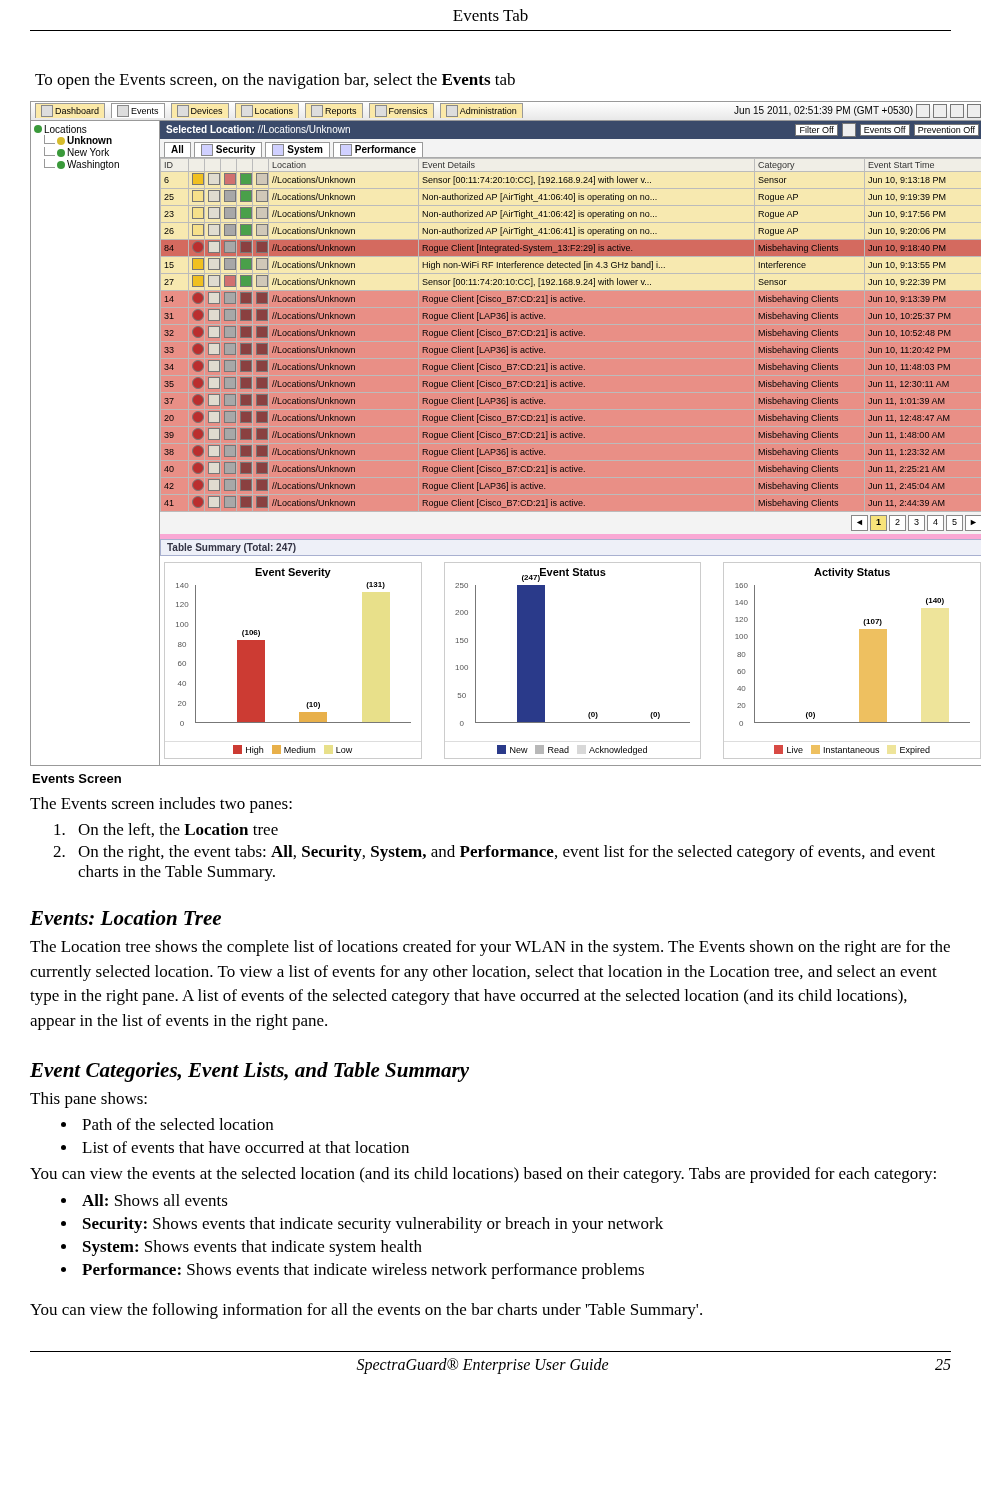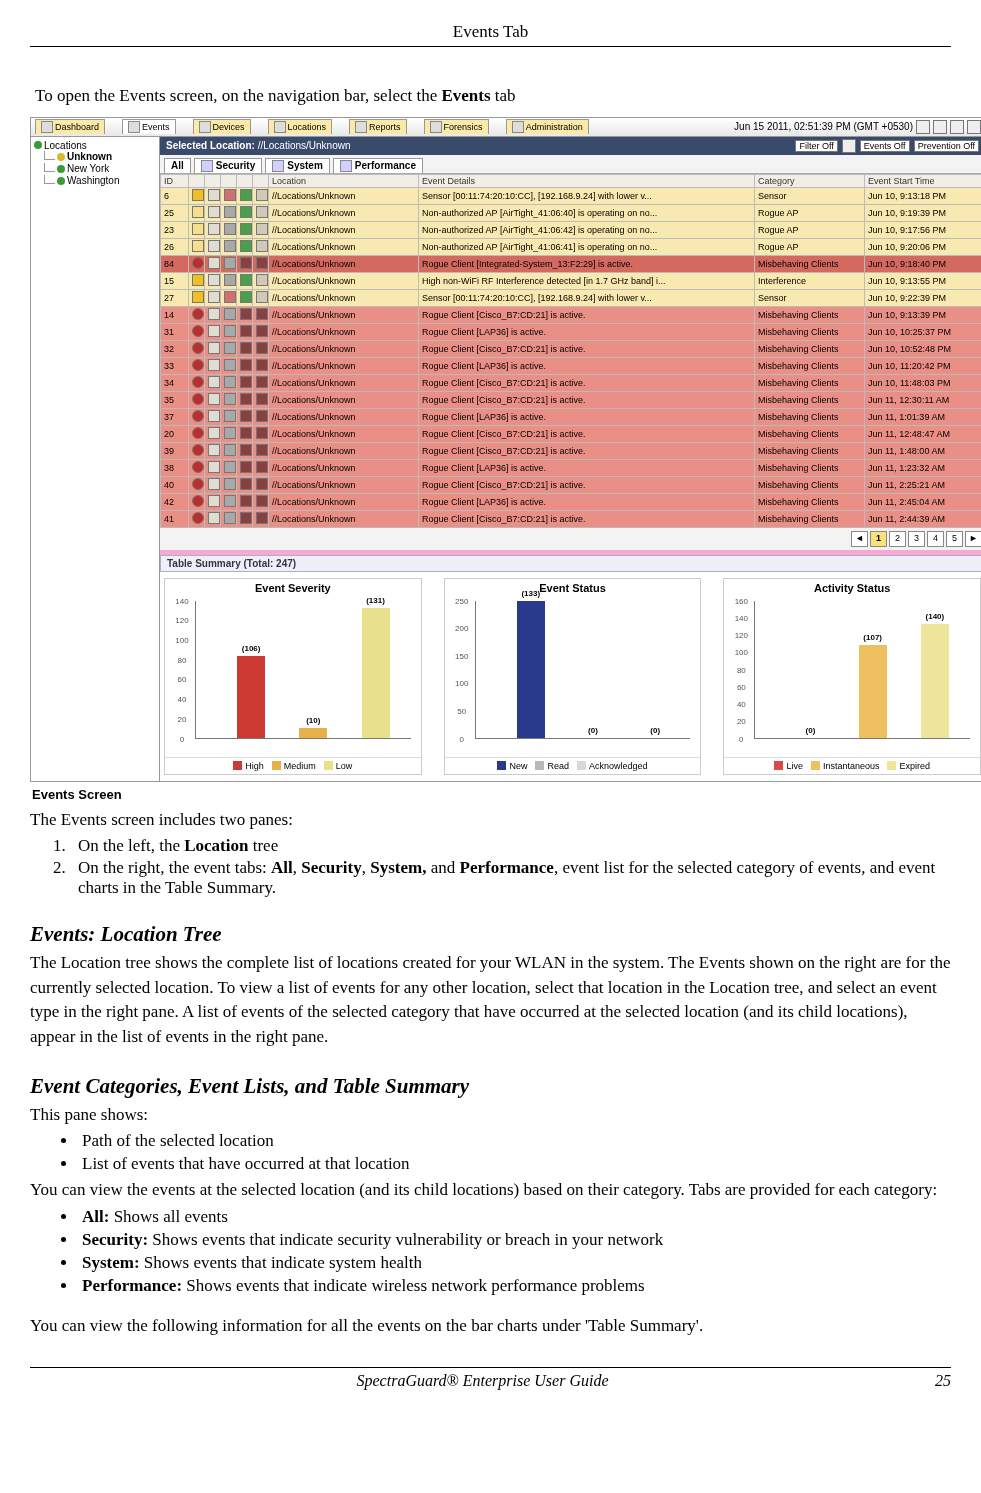--- a/index.html
+++ b/index.html
@@ -5,21 +5,21 @@
   body {
     font-family: "Palatino Linotype", "Book Antiqua", Palatino, serif;
     font-size: 17px;
     color: #000;
     margin: 0;
     padding: 0;
     background: #fff;
     width: 981px;
   }
   .page {
-    padding: 16px 30px;
+    padding: 0 30px;
     box-sizing: border-box;
   }
   .header {
     text-align: center;
     font-size: 17px;
     padding: 6px 0 4px 0;
     border-bottom: 1px solid #000;
   }
   .intro { margin: 36px 0 8px 5px; line-height: 1.5; }
   .bold { font-weight: bold; }
@@ -34,21 +34,21 @@
   }
   .nav-row {
     display: flex;
     align-items: center;
     background: linear-gradient(#fff,#e8e8e8);
     border-bottom: 1px solid #999;
     height: 18px;
     padding: 0 4px;
     justify-content: space-between;
   }
-  .nav-tabs { display: flex; gap: 15px; }
+  .nav-tabs { display: flex; gap: 4px; }
   .nav-tab {
     border: 1px solid #999;
     border-bottom: none;
     padding: 1px 5px;
     background: #fbe9a8;
     margin-right: 2px;
     font-size: 9px;
     display: flex; align-items: center; gap: 2px;
   }
   .nav-tab .ic { width:10px;height:10px;display:inline-block;background:#ddd;border:1px solid #888;}
@@ -269,21 +269,21 @@
                   <td>Jun 10, 9:18:40 PM</td>
                 </tr>
                 <tr class="r-yellow">
                   <td>15</td>
                   <td class="ic"><span class="cell-ic ci-warn"></span></td>
                   <td class="ic"><span class="cell-ic ci-mail"></span></td>
                   <td class="ic"><span class="cell-ic ci-grey"></span></td>
                   <td class="ic"><span class="cell-ic ci-ok"></span></td>
                   <td class="ic"><span class="cell-ic ci-lock"></span></td>
                   <td>//Locations/Unknown</td>
-                  <td>High non-WiFi RF Interference detected [in 1.7 GHz band] i...</td>
+                  <td>High non-WiFi RF Interference detected [in 4.3 GHz band] i...</td>
                   <td>Interference</td>
                   <td>Jun 10, 9:13:55 PM</td>
                 </tr>
                 <tr class="r-yellow">
                   <td>27</td>
                   <td class="ic"><span class="cell-ic ci-warn"></span></td>
                   <td class="ic"><span class="cell-ic ci-mail"></span></td>
                   <td class="ic"><span class="cell-ic ci-del"></span></td>
                   <td class="ic"><span class="cell-ic ci-ok"></span></td>
                   <td class="ic"><span class="cell-ic ci-lock"></span></td>
@@ -496,21 +496,21 @@
                 <div class="chart-title">Event Status</div>
                 <div class="chart-body">
                   <div class="ytick" style="bottom:18px">0</div>
                   <div class="ytick" style="bottom:45.6px">50</div>
                   <div class="ytick" style="bottom:73.2px">100</div>
                   <div class="ytick" style="bottom:100.8px">150</div>
                   <div class="ytick" style="bottom:128.4px">200</div>
                   <div class="ytick" style="bottom:156px">250</div>
                   <div class="axis">
                     <div class="bar" style="left:calc(24px + 16.666666666666664% - 14px - 4.666666666666666px);height:136.344px;background:#2a3a8a">
-                      <div class="bar-lbl">(133)</div>
+                      <div class="bar-lbl">(247)</div>
                     </div>
                     <div class="bar" style="left:calc(24px + 50% - 14px - 14px);height:0px;background:#b8b8b8">
                       <div class="bar-lbl">(0)</div>
                     </div>
                     <div class="bar" style="left:calc(24px + 83.33333333333334% - 14px - 23.333333333333336px);height:0px;background:#d8d8d8">
                       <div class="bar-lbl">(0)</div>
                     </div>
                   </div>
                 </div>
                 <div class="legend">

